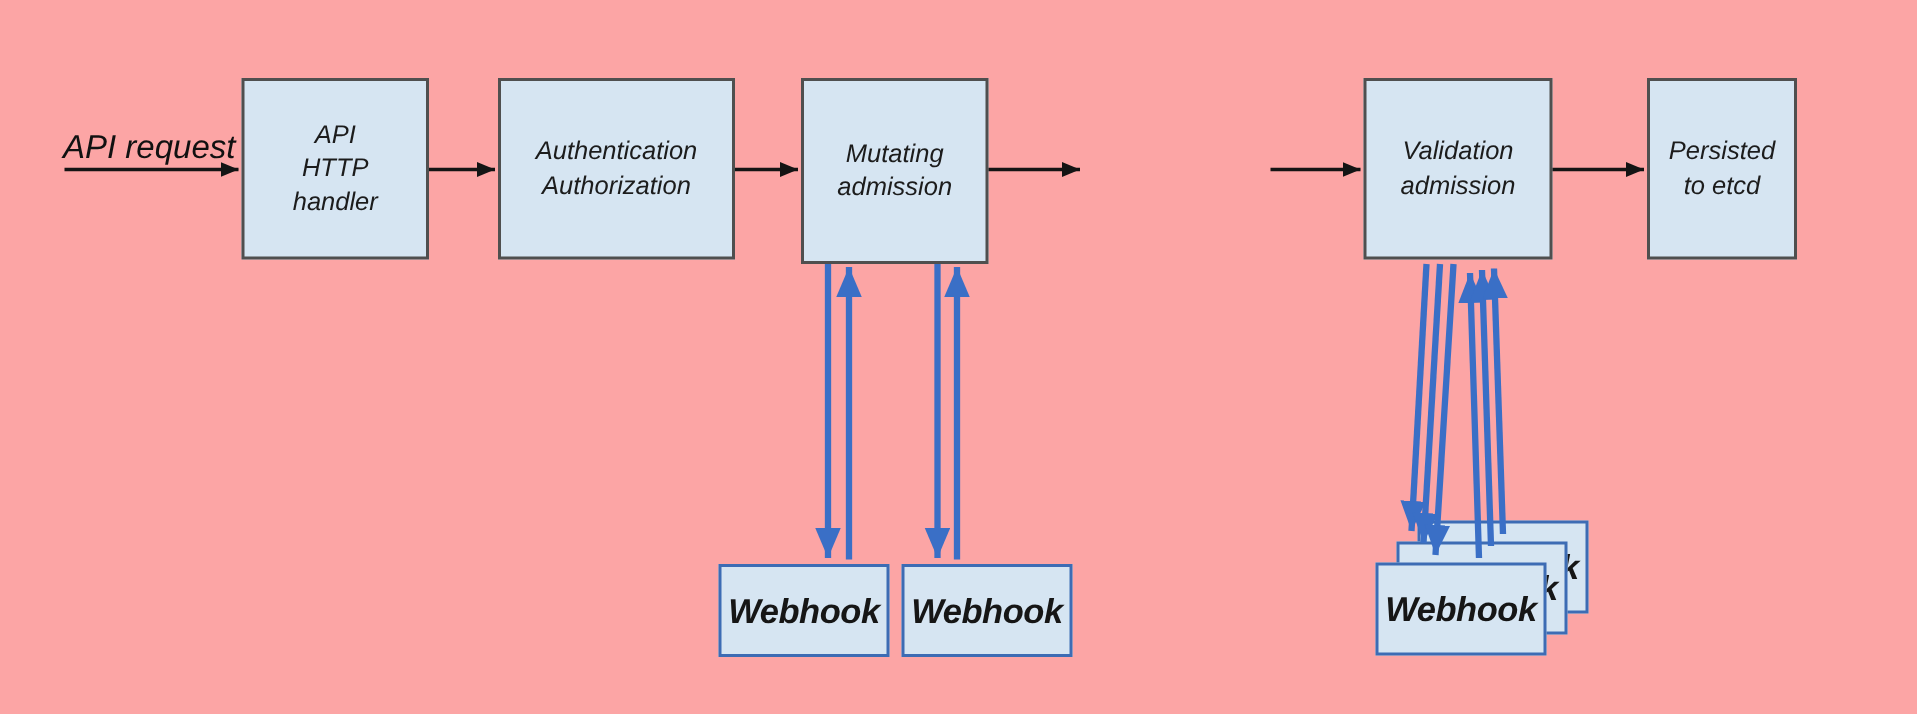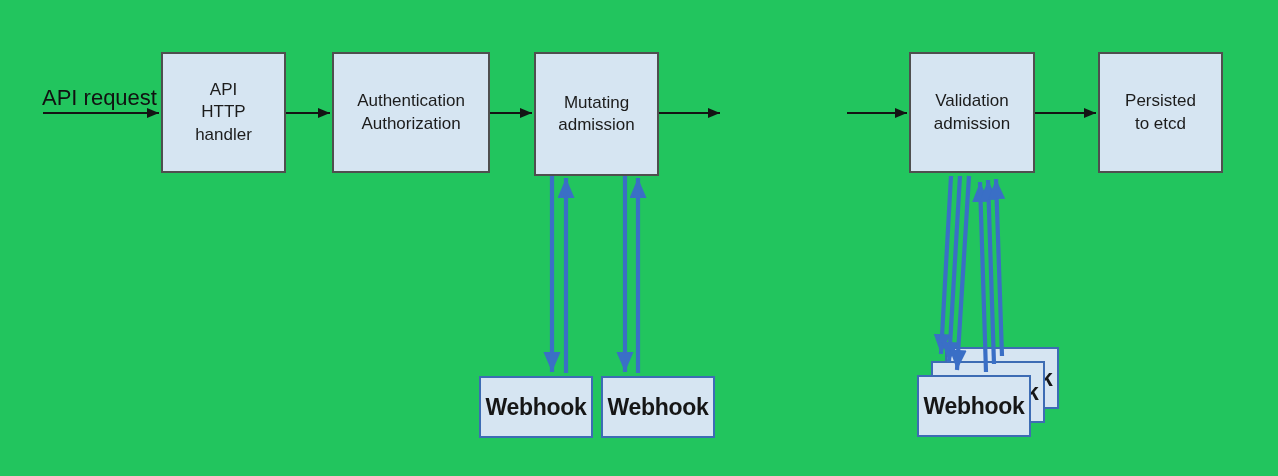--- a/index.html
+++ b/index.html
@@ -1,18 +1,18 @@
 <!DOCTYPE html>
 <html><head>
 <meta charset="utf-8">
 <style>
   html,body { margin:0; padding:0; background:#ffffff; }
   .canvas {
-    position:relative; width:1278px; height:476px; background:#22c55e;
-    font-family:"Liberation Sans", sans-serif; overflow:hidden;
+    position:relative; width:1278px; height:476px; background:#fca5a5;
+    font-family:"Liberation Sans", sans-serif; overflow:hidden;font-style:italic;
   }
   .node {
     position:absolute; box-sizing:border-box;
     background:#d6e5f2; border:2px solid #4f4f4f;
     display:flex; align-items:center; justify-content:center;
   }
   .node .node-label {
     white-space:pre-line; text-align:center;
     font-size:17px; line-height:1.3; color:#1c1c1c;
   }
@@ -47,21 +47,21 @@
 Authorization</span>
   </div>
   <div class="node" style="left:534px;top:52px;width:125px;height:124px">
     <span class="node-label">Mutating
 admission</span>
   </div>
   <div class="node" style="left:909px;top:52px;width:126px;height:121px">
     <span class="node-label">Validation
 admission</span>
   </div>
-  <div class="node" style="left:1098px;top:52px;width:125px;height:121px">
+  <div class="node" style="left:1098px;top:52px;width:100px;height:121px">
     <span class="node-label">Persisted
 to etcd</span>
   </div>
 
   <div class="webhook" style="left:479px;top:376px">
     <span class="webhook-label">Webhook</span>
   </div>
   <div class="webhook" style="left:601px;top:376px">
     <span class="webhook-label">Webhook</span>
   </div>

